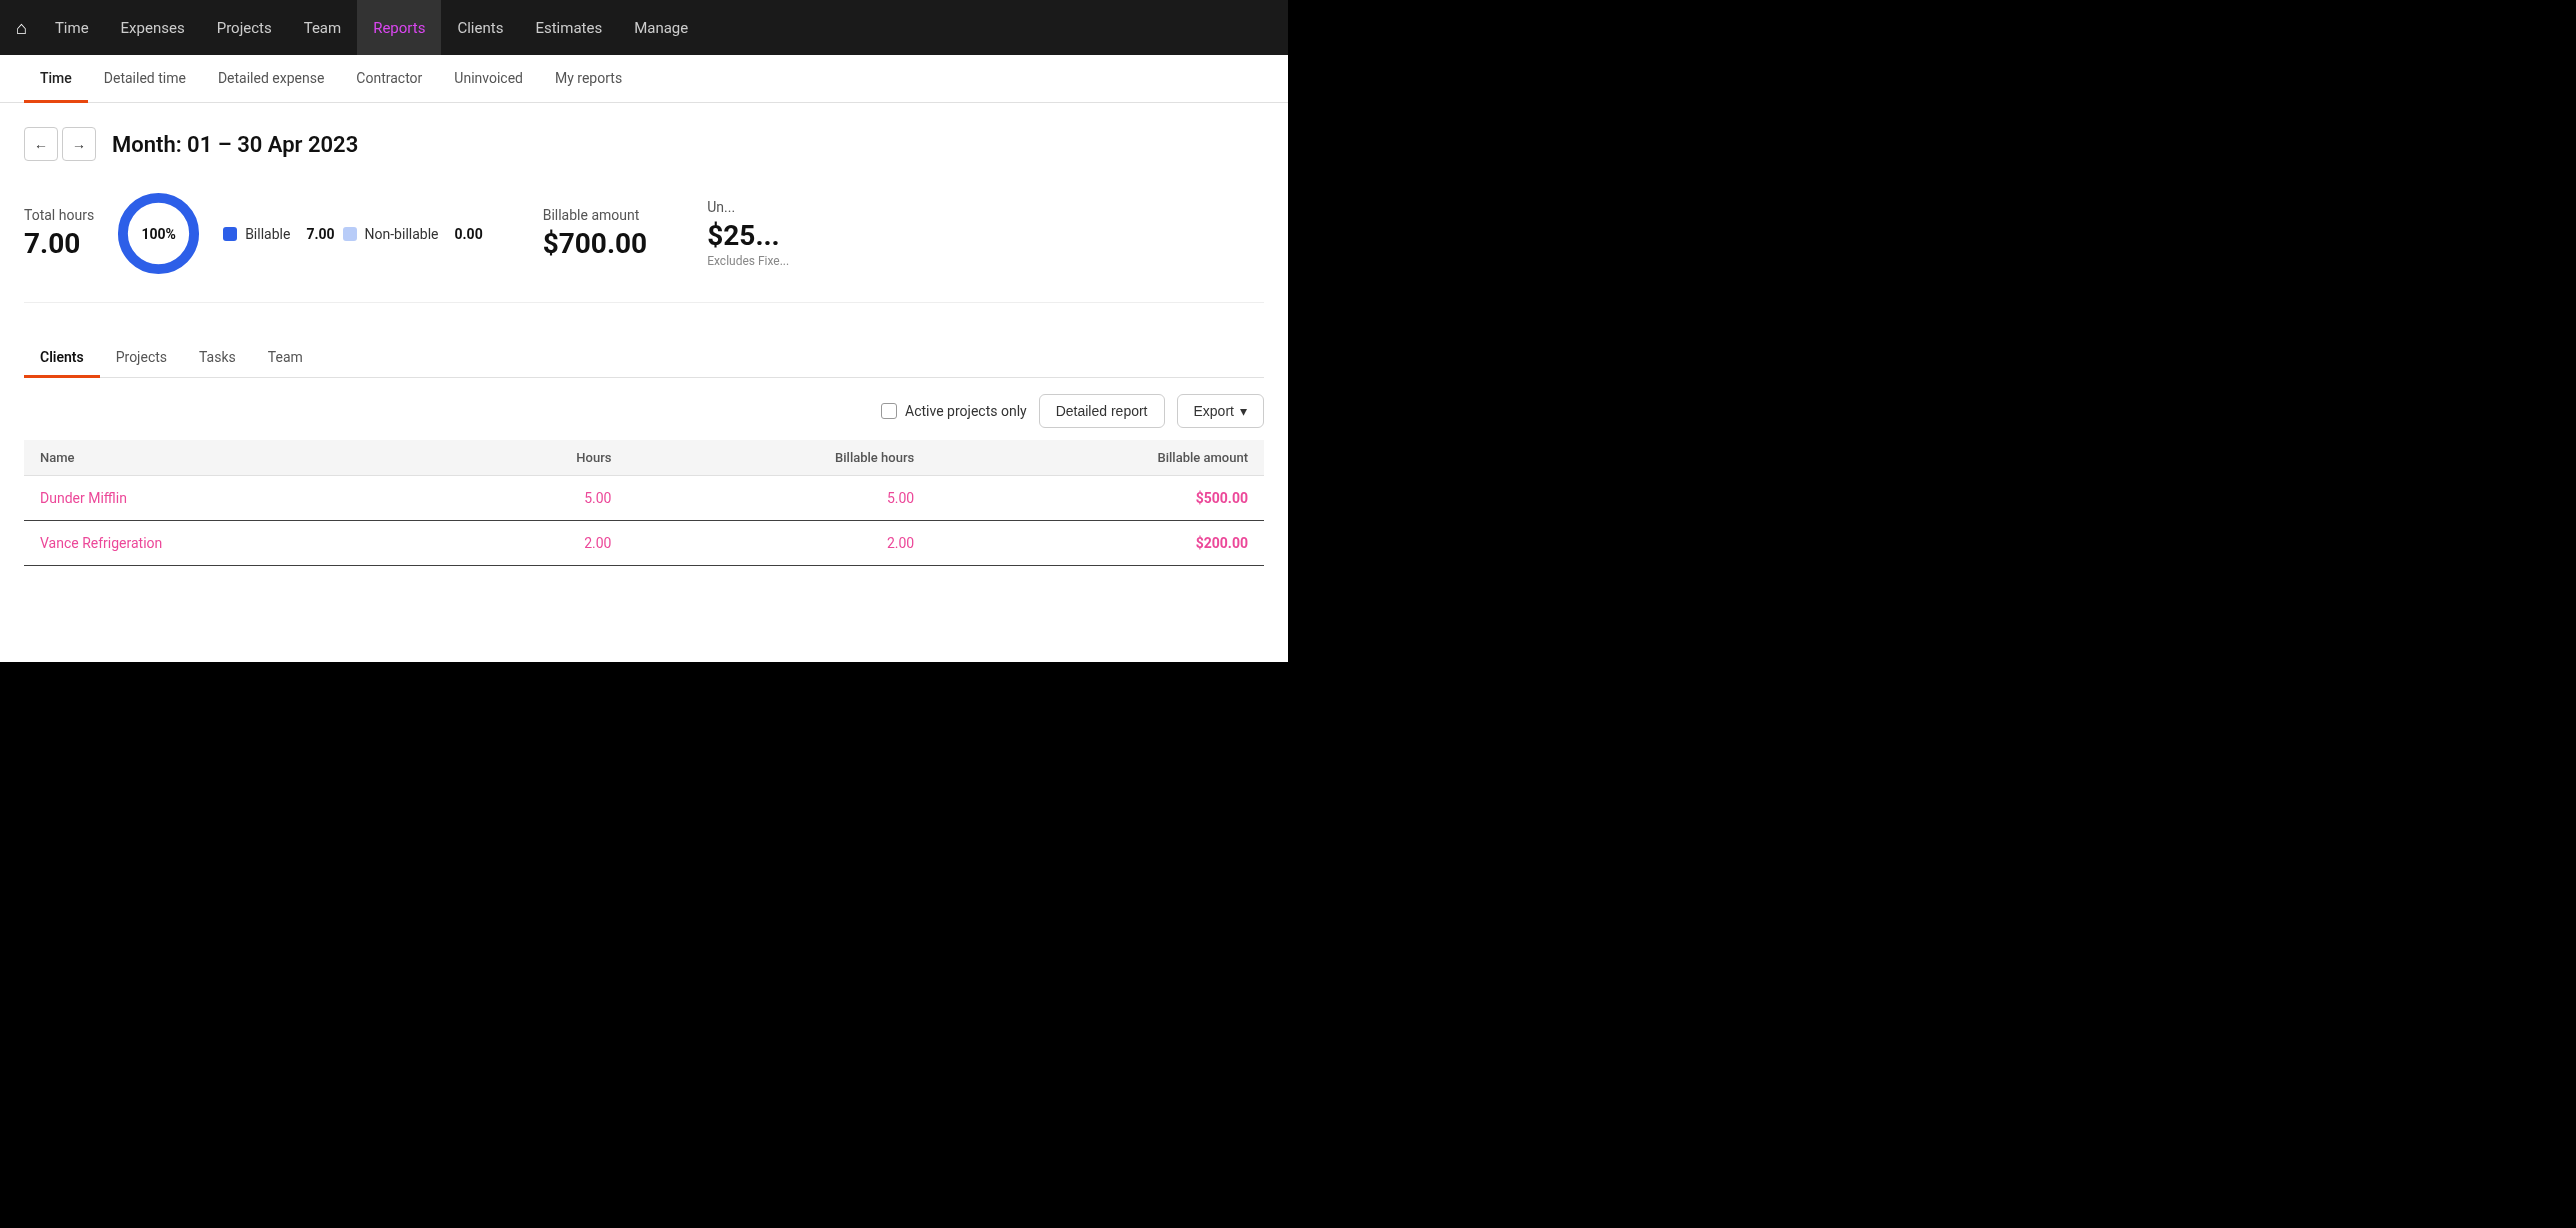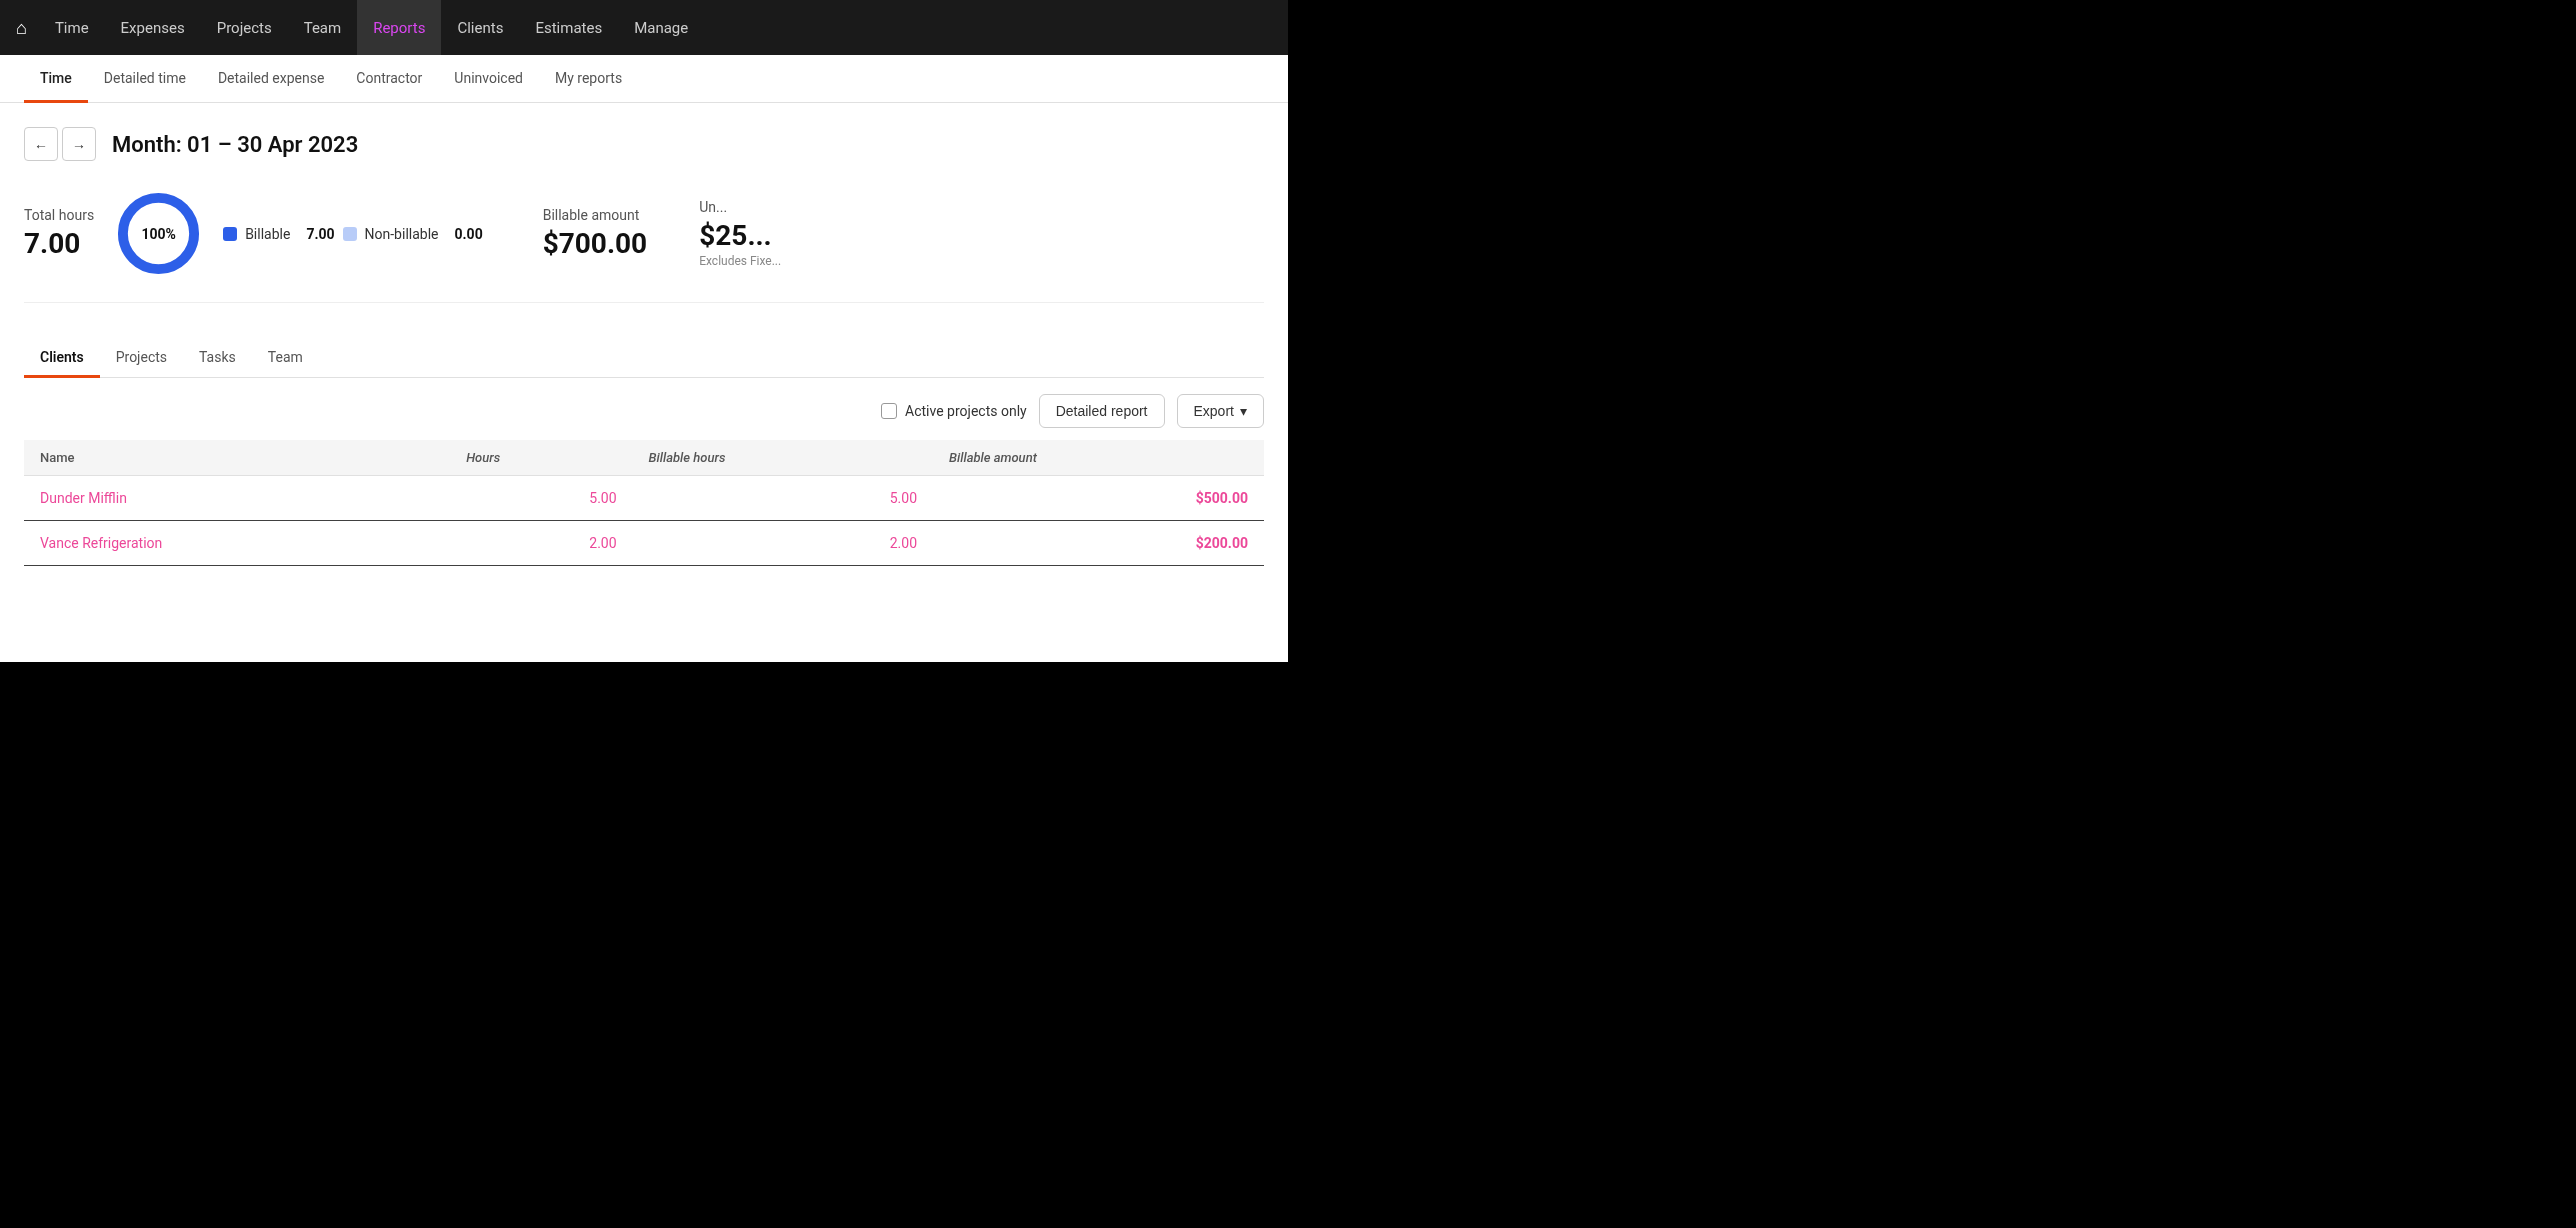--- a/index.html
+++ b/index.html
@@ -170,21 +170,21 @@
       color: #555;
       margin-bottom: 4px;
     }
     .billable-amount-block .value {
       font-size: 28px;
       font-weight: 700;
       color: #111;
     }
 
     .uninvoiced-block {
-      margin-left: 32px;
+      margin-left: 40px;
     }
     .uninvoiced-block .label {
       font-size: 14px;
       color: #555;
       margin-bottom: 4px;
     }
     .uninvoiced-block .value {
       font-size: 28px;
       font-weight: 700;
       color: #111;
@@ -262,21 +262,21 @@
     }
     .data-table th {
       padding: 10px 16px;
       text-align: left;
       font-size: 13px;
       font-weight: 500;
       color: #555;
       border-bottom: 1px solid #e0e0e0;
     }
     .data-table th:not(:first-child) {
-      font-style: italic;
+      text-align: right;
     }
     .data-table td {
       padding: 14px 16px;
       font-size: 14px;
       color: #ec4899;
       border-bottom: 1px solid #404040;
     }
     .data-table td:not(:first-child) {
       text-align: right;
     }

